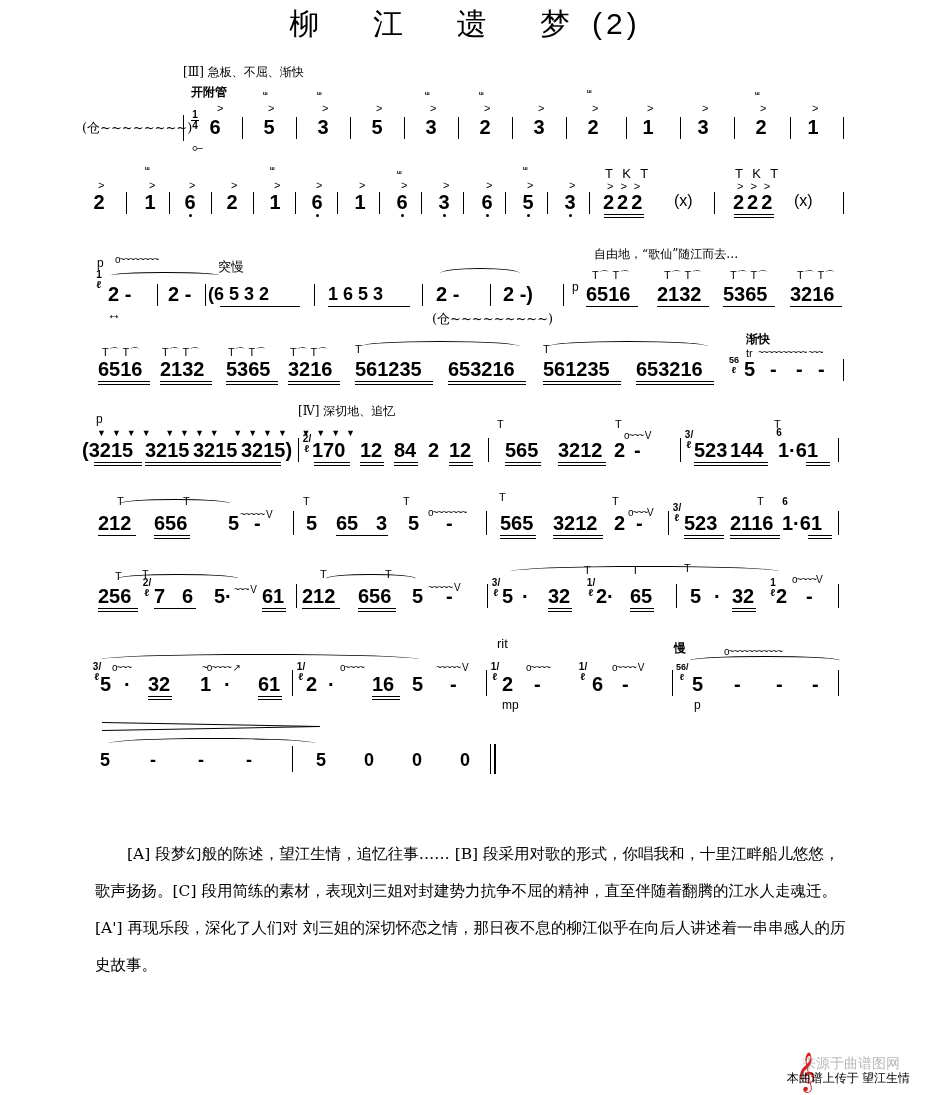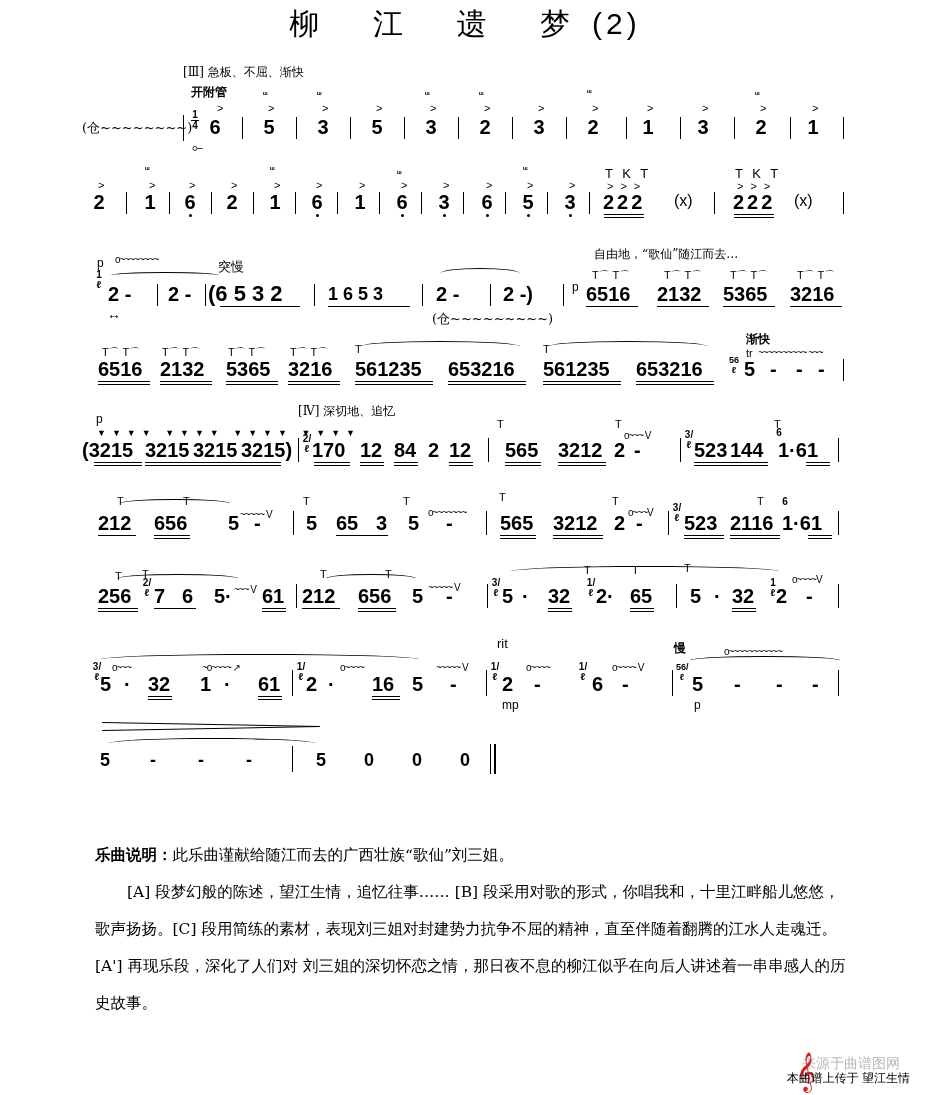--- a/index.html
+++ b/index.html
@@ -155,21 +155,21 @@
   <div class="abs" style="left:97px;top:16px;font-size:12px;">p</div>
   <div class="trill" style="left:115px;top:14px;">o~~~~~~~~</div>
   <div class="abs cn-small" style="left:218px;top:18px;font-size:13px;">突慢</div>
   <div class="slur" style="left:110px;top:32px;width:110px;height:6px;"></div>
   <div class="frac" style="left:94px;top:30px;width:10px;">1<br>ℓ</div>
   <div class="note" style="left:108px;top:44px;">2 -</div>
   <div class="abs" style="left:107px;top:66px;font-size:14px;">↔</div>
   <div class="bar" style="left:157px;top:44px;height:22px;"></div>
   <div class="note" style="left:168px;top:44px;">2 -</div>
   <div class="bar" style="left:205px;top:44px;height:22px;"></div>
-  <div class="note" style="left:208px;top:44px;font-size:22px;">(6 5  3 2</div>
+  <div class="note" style="left:208px;top:44px;font-size:18px;">(6 5  3 2</div>
   <div class="uline" style="left:220px;top:66px;width:80px;"></div>
   <div class="bar" style="left:314px;top:44px;height:22px;"></div>
   <div class="note" style="left:328px;top:44px;font-size:18px;">1 6  5 3</div>
   <div class="uline" style="left:328px;top:66px;width:82px;"></div>
   <div class="bar" style="left:422px;top:44px;height:22px;"></div>
   <div class="slur" style="left:440px;top:28px;width:80px;height:10px;"></div>
   <div class="note" style="left:436px;top:44px;">2 -</div>
   <div class="bar" style="left:490px;top:44px;height:22px;"></div>
   <div class="note" style="left:503px;top:44px;">2 -)</div>
   <div class="abs cn-small" style="left:432px;top:70px;font-size:13px;">(仓~~~~~~~~~)</div>
@@ -460,19 +460,18 @@
   <div class="note" style="left:246px;top:32px;font-size:18px;">-</div>
   <div class="bar" style="left:292px;top:28px;height:26px;"></div>
   <div class="note" style="left:316px;top:32px;font-size:18px;">5</div>
   <div class="note" style="left:364px;top:32px;font-size:18px;">0</div>
   <div class="note" style="left:412px;top:32px;font-size:18px;">0</div>
   <div class="note" style="left:460px;top:32px;font-size:18px;">0</div>
   <div class="dbl-bar" style="left:490px;top:26px;height:30px;"></div>
 </div>
 
 <div class="desc" style="top:836px;">
-  <p><b>乐曲说明：</b><span>此乐曲谨献给随江而去的广西壮族“歌仙”刘三姐。</span></p>
   <p class="indent">[A] 段梦幻般的陈述，望江生情，追忆往事…… [B] 段采用对歌的形式，你唱我和，十里江畔船儿悠悠，歌声扬扬。[C] 段用简练的素材，表现刘三姐对封建势力抗争不屈的精神，直至伴随着翻腾的江水人走魂迁。[A'] 再现乐段，深化了人们对 刘三姐的深切怀恋之情，那日夜不息的柳江似乎在向后人讲述着一串串感人的历史故事。</p>
 </div>
 
 <div class="wm">来源于曲谱图网</div>
 <div class="abs" style="left:796px;top:1052px;font-size:34px;color:#d32020;">𝄞</div>
 <div class="footer">本曲谱上传于 望江生情</div>
 
 </body></html>

